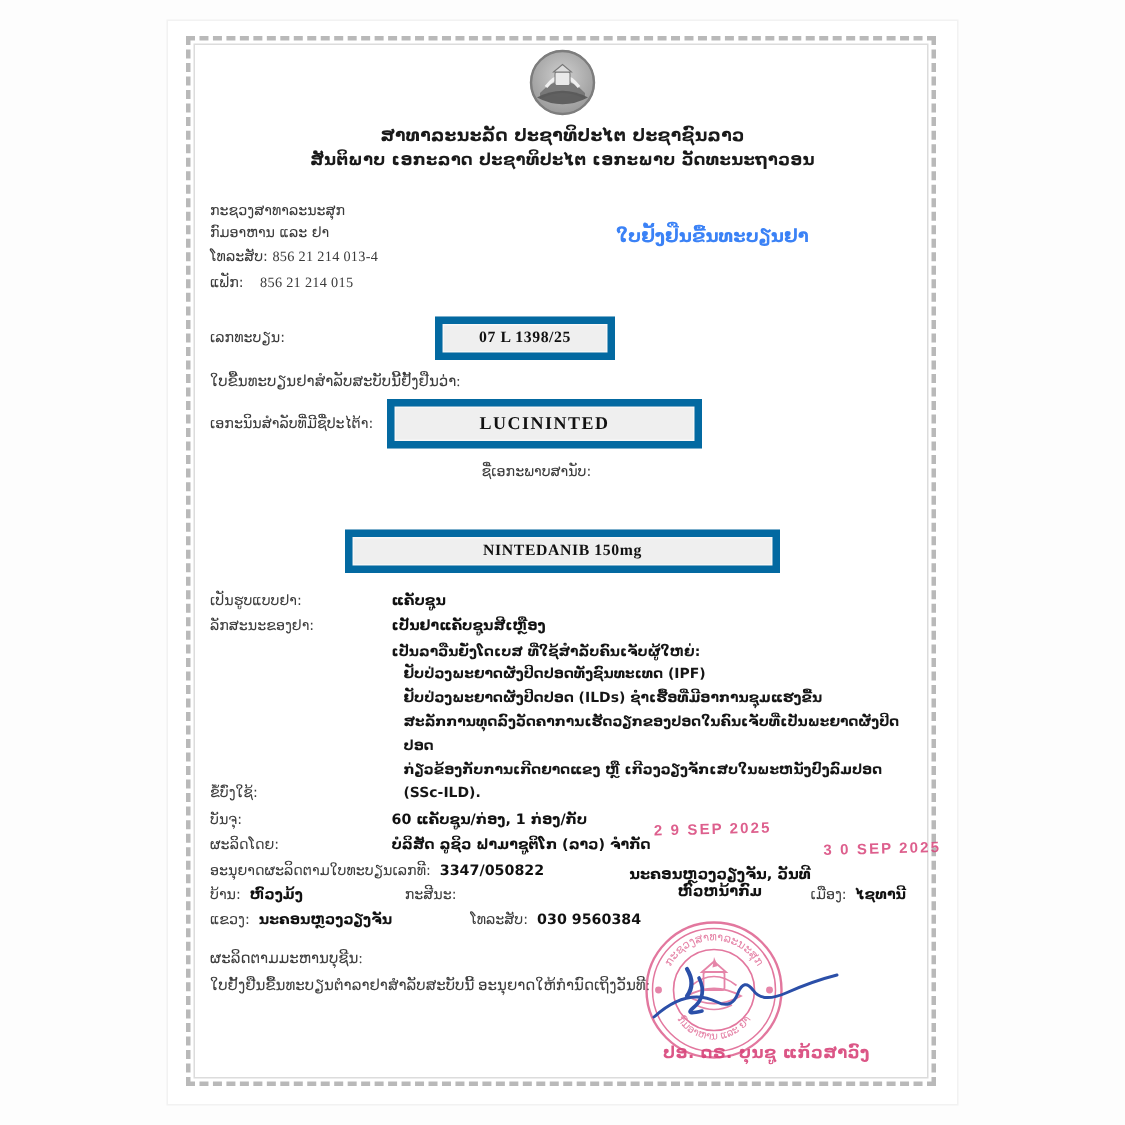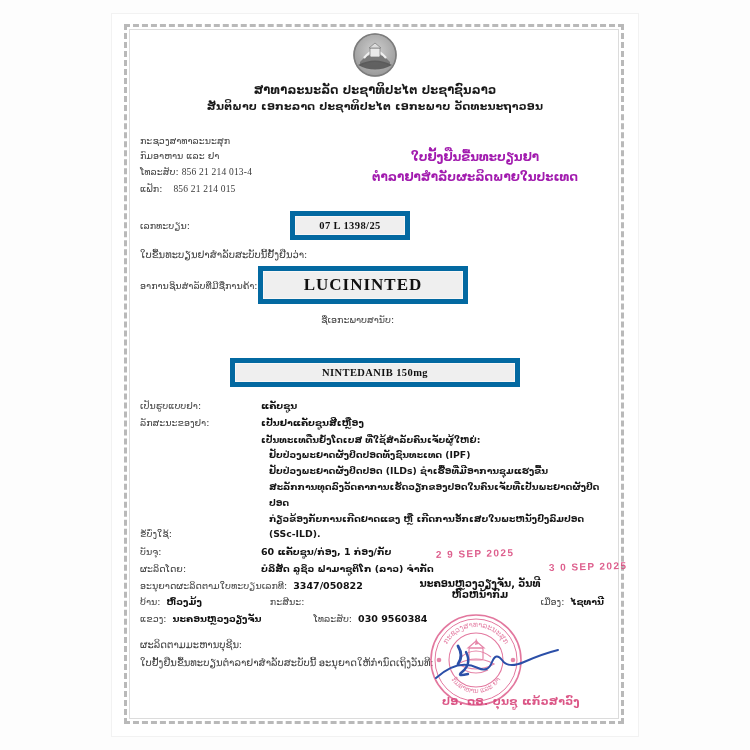--- a/index.html
+++ b/index.html
@@ -93,21 +93,21 @@
   }
   .ministry .mono { font-family: "Liberation Serif", serif; letter-spacing: .2px; }
 
   
   .doc-title {
     text-align: center;
     font-weight: bold;
     font-size: 12px;
     line-height: 1.65;
     margin-top: -20px;
-    color: #a21caf;
+    color: #3b82f6;
   }
 
   
   .boxrow { display: flex; align-items: center; margin-top: 9px; }
   .boxrow .lbl {
     font-size: 9.5px;
     color: #3a3a3a;
     white-space: nowrap;
   }
   .valbox {
@@ -121,21 +121,21 @@
   }
   .box-reg {
     width: 110px;
     padding: 4px 0;
     font-size: 10.5px;
     letter-spacing: .4px;
   }
   .box-brand {
     width: 200px;
     padding: 4px 0;
-    font-size: 17px;
+    font-size: 12px;
     letter-spacing: 1px;
   }
   .box-generic {
     width: 280px;
     padding: 4px 0;
     font-size: 10.5px;
     letter-spacing: .4px;
     margin-top: 33px;
   }
 
@@ -273,33 +273,32 @@
             <span class="mono">856 21 214 013-4</span>
           </div>
           <div>
             <span>ແຟັກ:</span>
             <span class="mono" style="margin-left:8px;">856 21 214 015</span>
           </div>
         </div>
       </div>
       <div style="flex:1; padding-top:28px;">
         <div class="doc-title" style="margin-top:0;">ໃບຢັ້ງຢືນຂື້ນທະບຽນຢາ</div>
-        <div class="doc-title" style="margin-top:0;">ຕໍາລາຢາສໍາລັບຜະລິດພາຍໃນປະເທດ</div>
       </div>
     </div>
 
     <div class="boxrow" style="margin-top:14px;">
       <div class="lbl" style="width:150px;">ເລກທະບຽນ:</div>
       <div class="valbox box-reg">07 L 1398/25</div>
     </div>
 
     <div class="small-note" style="margin-top:6px;">ໃບຂື້ນທະບຽນຢາສໍາລັບສະບັບນີ້ຢັ້ງຢືນວ່າ:</div>
 
     <div class="boxrow" style="margin-top:2px;">
-      <div class="lbl" style="width:118px;">ອາການຊິນສໍາລັບທີ່ມີຊື່ການຄ້າ:</div>
+      <div class="lbl" style="width:118px;">ເອກະນິນສໍາລັບທີ່ມີຊື່ປະໄຕ້າ:</div>
       <div class="valbox box-brand">LUCININTED</div>
     </div>
 
     <div class="boxrow" style="margin-top:10px;flex-direction:column;">
       <div class="lbl" style="width:108px;">ຊື່ເອກະພາບສານັບ:</div>
       <div class="valbox box-generic">NINTEDANIB 150mg</div>
     </div>
 
     <div class="field" style="margin-top:11px;">
       <span class="k k-w-115">ເປັນຮູບແບບຢາ:</span>
@@ -307,25 +306,25 @@
     </div>
 
     <div class="field">
       <span class="k k-w-115">ລັກສະນະຂອງຢາ:</span>
       <span class="v">ເປັນຢາແຄັບຊູນສີເຫຼືອງ</span>
     </div>
 
     <div class="field" style="align-items:flex-end;">
       <span class="k k-w-115">ຂໍ້ບົ່ງໃຊ້:</span>
       <span class="indication-block" style="margin-left:6px;">
-        <span style="display:block;">ເປັນທະເທດືນຍັ່ງໂດເບສ ທີ່ໃຊ້ສໍາລັບຄົນເຈັບຜູ້ໃຫຍ່:</span>
+        <span style="display:block;">ເປັນລາວືນຍັ່ງໂດເບສ ທີ່ໃຊ້ສໍາລັບຄົນເຈັບຜູ້ໃຫຍ່:</span>
         <span class="sub">ຢັບປ່ວງພະຍາດຜັງປິດປອດທັງຊົນທະເທດ (IPF)</span>
         <span class="sub">ຢັບປ່ວງພະຍາດຜັງປິດປອດ (ILDs) ຊໍາເຮື້ອທີ່ມີອາການຊຸມແຮງຂື້ນ</span>
         <span class="sub">ສະລັກການທຸດລົງວັດຄາການເຮັດວຽກຂອງປອດໃນຄົນເຈັບທີ່ເປັນພະຍາດຜັງປິດປອດ</span>
-        <span class="sub">ກ່ຽວຂ້ອງກັບການເກີດຍາດແຂງ ຫຼື ເກີດການອັກເສບໃນພະຫນັງປົງລົມປອດ (SSc-ILD).</span>
+        <span class="sub">ກ່ຽວຂ້ອງກັບການເກີດຍາດແຂງ ຫຼື ເກີວງວຽງຈັກເສບໃນພະຫນັງປົງລົມປອດ (SSc-ILD).</span>
       </span>
     </div>
 
     <div class="field" style="margin-top:2px;">
       <span class="k k-w-115">ບັນຈຸ:</span>
       <span class="v">60 ແຄັບຊູນ/ກ່ອງ, 1 ກ່ອງ/ກັບ</span>
     </div>
 
     <div class="field">
       <span class="k k-w-115">ຜະລິດໂດຍ:</span>

